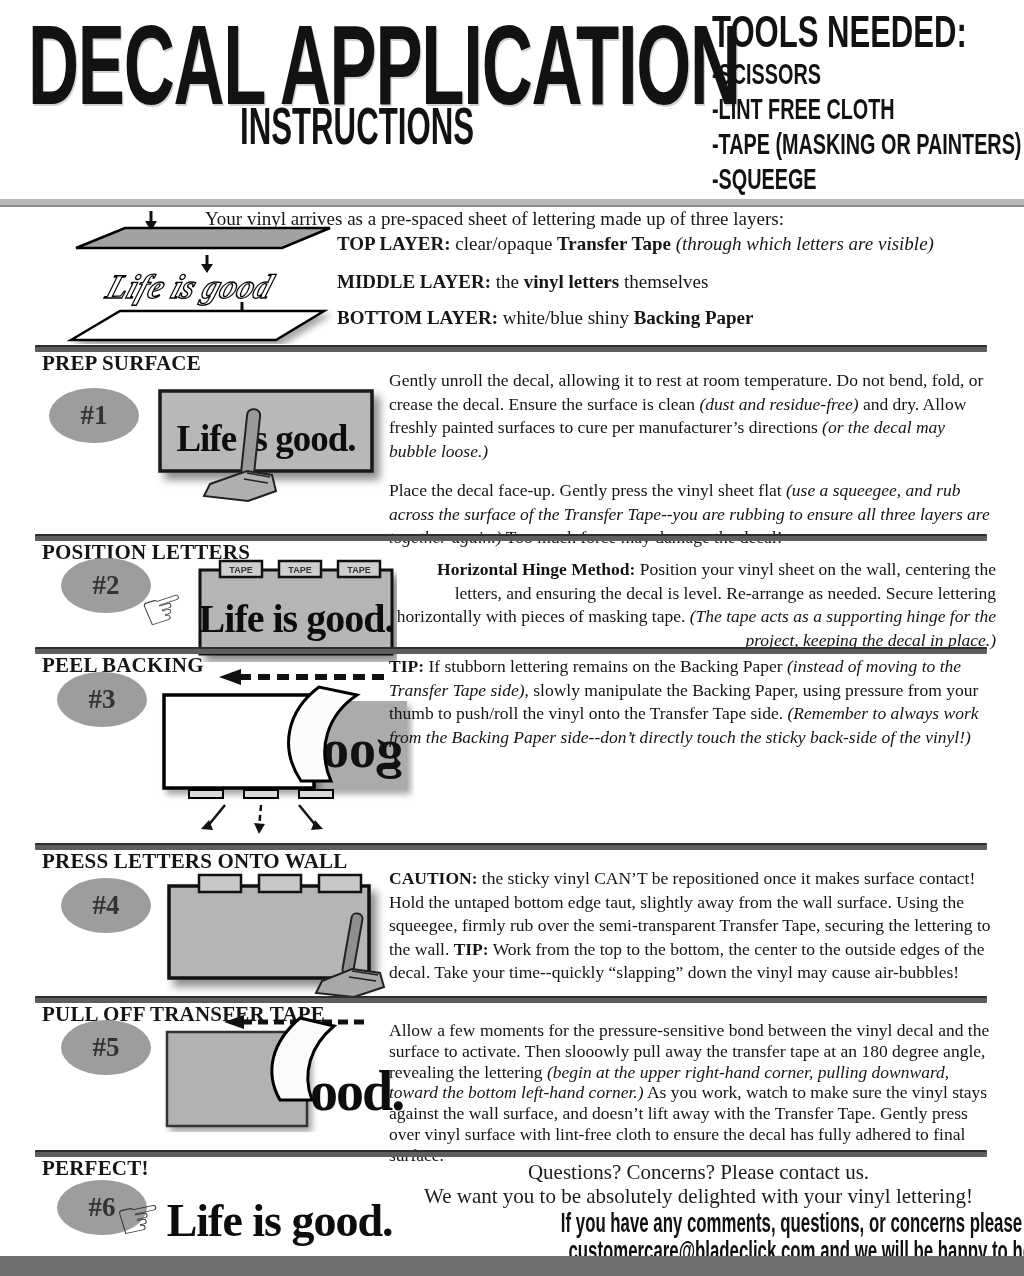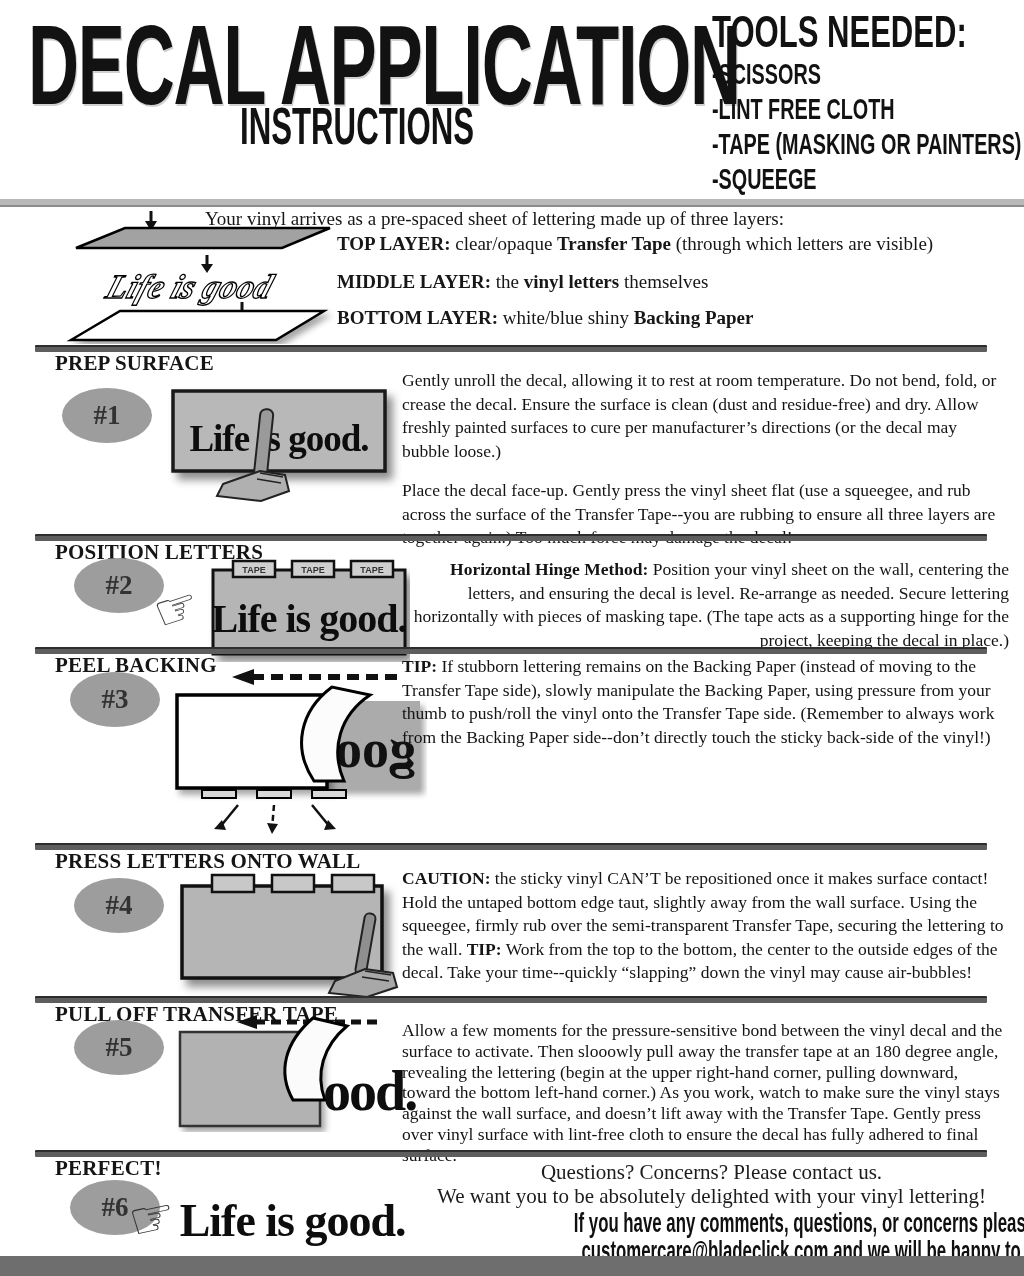--- a/index.html
+++ b/index.html
@@ -30,32 +30,32 @@
   .bar-dark  { position:absolute; left:35px; width:952px; height:7px; background:#5e5e5e;
                border-top:2px solid #2e2e2e; border-radius:1px; }
   .bar-bottom{ position:absolute; left:0; top:1256px; width:1024px; height:20px; background:#6e6e6e; }
 
   
   .intro { position:absolute; left:0; top:208px; width:1024px; height:137px; }
   .intro-heading { position:absolute; left:205px; top:0px; font-size:19px; color:#171717; }
   .layer-line { position:absolute; left:337px; font-size:19px; white-space:nowrap; color:#171717; }
 
   
-  .step { position:absolute; left:17px; width:948px;padding-left:48px; }
+  .step { position:absolute; left:4px; width:948px;padding-left:48px; }
   .step-heading { position:absolute; left:38px; top:-2px; font-weight:700; font-size:21px;
                   letter-spacing:0.2px; color:#151515; white-space:nowrap; }
   .badge { position:absolute; width:90px; height:55px; background:#9d9d9d; border-radius:50%;
            display:flex; align-items:center; justify-content:center; font-weight:700;
            font-size:27px; color:#323232; }
   .col { position:absolute; left:385px; width:607px; font-size:17.5px; line-height:23.5px;
          color:#141414; text-align:left; }
   .col p { margin:16px 0 12px 0; }
   .col.tight p { margin:0 0 3px 0; }
   .col.narrow-lh { line-height:20.8px; }
-  .r-b { font-weight:700; } .r-i { }
+  .r-b { font-weight:700; } .r-i { font-style:italic; }
 
   .art { position:absolute; }
   .shadowed { filter:drop-shadow(6px 7px 4px rgba(0,0,0,0.45)); }
   .soft-shadow { filter:drop-shadow(4px 5px 3px rgba(0,0,0,0.35)); }
 
   
   .footer-col { position:absolute; left:372px; top:2px; width:645px; text-align:center; }
   .footer-serif { font-size:21px; line-height:24px; color:#1c1c1c; }
   .cond-line { margin-top:1px; }
   .cond-line span { display:inline-block; font-family:"Liberation Sans",sans-serif; font-weight:700;

